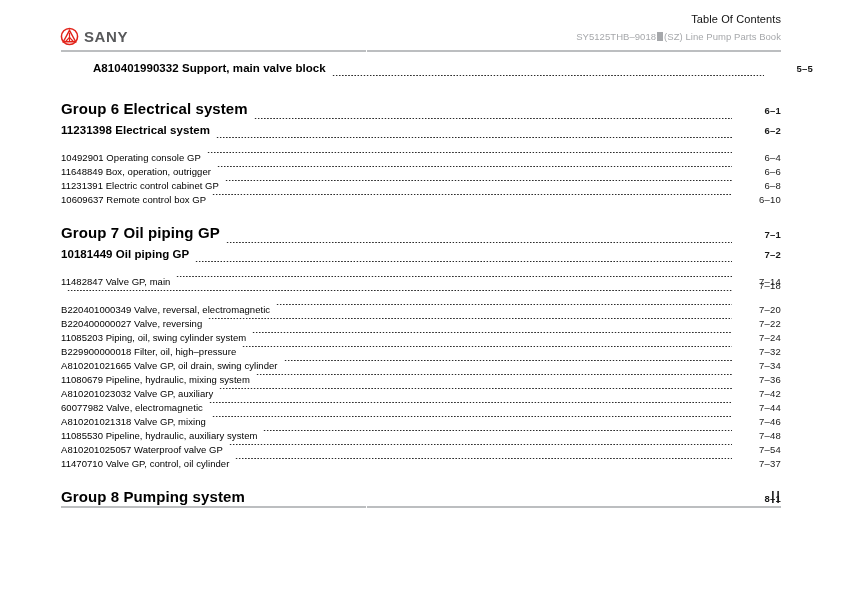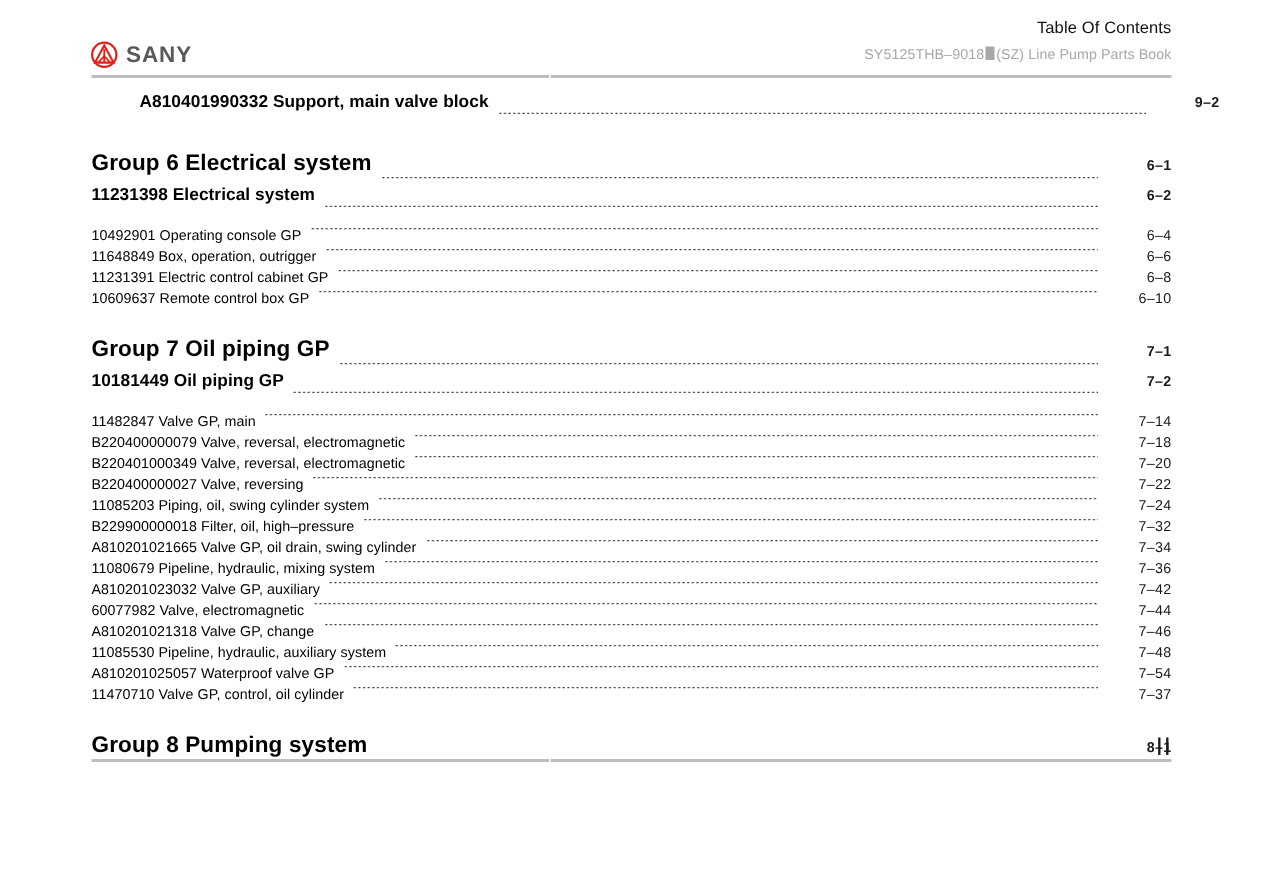--- a/index.html
+++ b/index.html
@@ -225,21 +225,21 @@
       <span>SY5125THB–9018</span><span class="blockglyph"></span><span>(SZ) Line Pump Parts Book</span>
     </div>
 
     <div class="header-rule"></div>
   </div>
 
   <div class="toc">
       <div class="entry lvl-top">
         <span class="label">A810401990332 Support, main valve block</span>
         <span class="leader"></span>
-        <span class="pagenum">9–2</span>
+        <span class="pagenum">5–5</span>
       </div>
       <div class="spacer-lg"></div>
       <div class="entry lvl-group">
         <span class="label">Group 6 Electrical system</span>
         <span class="leader"></span>
         <span class="pagenum">6–1</span>
       </div>
       <div class="entry lvl-sub">
         <span class="label">11231398 Electrical system</span>
         <span class="leader"></span>
@@ -275,21 +275,20 @@
         <span class="label">10181449 Oil piping GP</span>
         <span class="leader"></span>
         <span class="pagenum">7–2</span>
       </div>
       <div class="entry lvl-item">
         <span class="label">11482847 Valve GP, main</span>
         <span class="leader"></span>
         <span class="pagenum">7–14</span>
       </div>
       <div class="entry lvl-item">
-        <span class="label">B220400000079 Valve, reversal, electromagnetic</span>
         <span class="leader"></span>
         <span class="pagenum">7–18</span>
       </div>
       <div class="entry lvl-item">
         <span class="label">B220401000349 Valve, reversal, electromagnetic</span>
         <span class="leader"></span>
         <span class="pagenum">7–20</span>
       </div>
       <div class="entry lvl-item">
         <span class="label">B220400000027 Valve, reversing</span>
@@ -320,21 +319,21 @@
         <span class="label">A810201023032 Valve GP, auxiliary</span>
         <span class="leader"></span>
         <span class="pagenum">7–42</span>
       </div>
       <div class="entry lvl-item">
         <span class="label">60077982 Valve, electromagnetic</span>
         <span class="leader"></span>
         <span class="pagenum">7–44</span>
       </div>
       <div class="entry lvl-item">
-        <span class="label">A810201021318 Valve GP, change</span>
+        <span class="label">A810201021318 Valve GP, mixing</span>
         <span class="leader"></span>
         <span class="pagenum">7–46</span>
       </div>
       <div class="entry lvl-item">
         <span class="label">11085530 Pipeline, hydraulic, auxiliary system</span>
         <span class="leader"></span>
         <span class="pagenum">7–48</span>
       </div>
       <div class="entry lvl-item">
         <span class="label">A810201025057 Waterproof valve GP</span>

